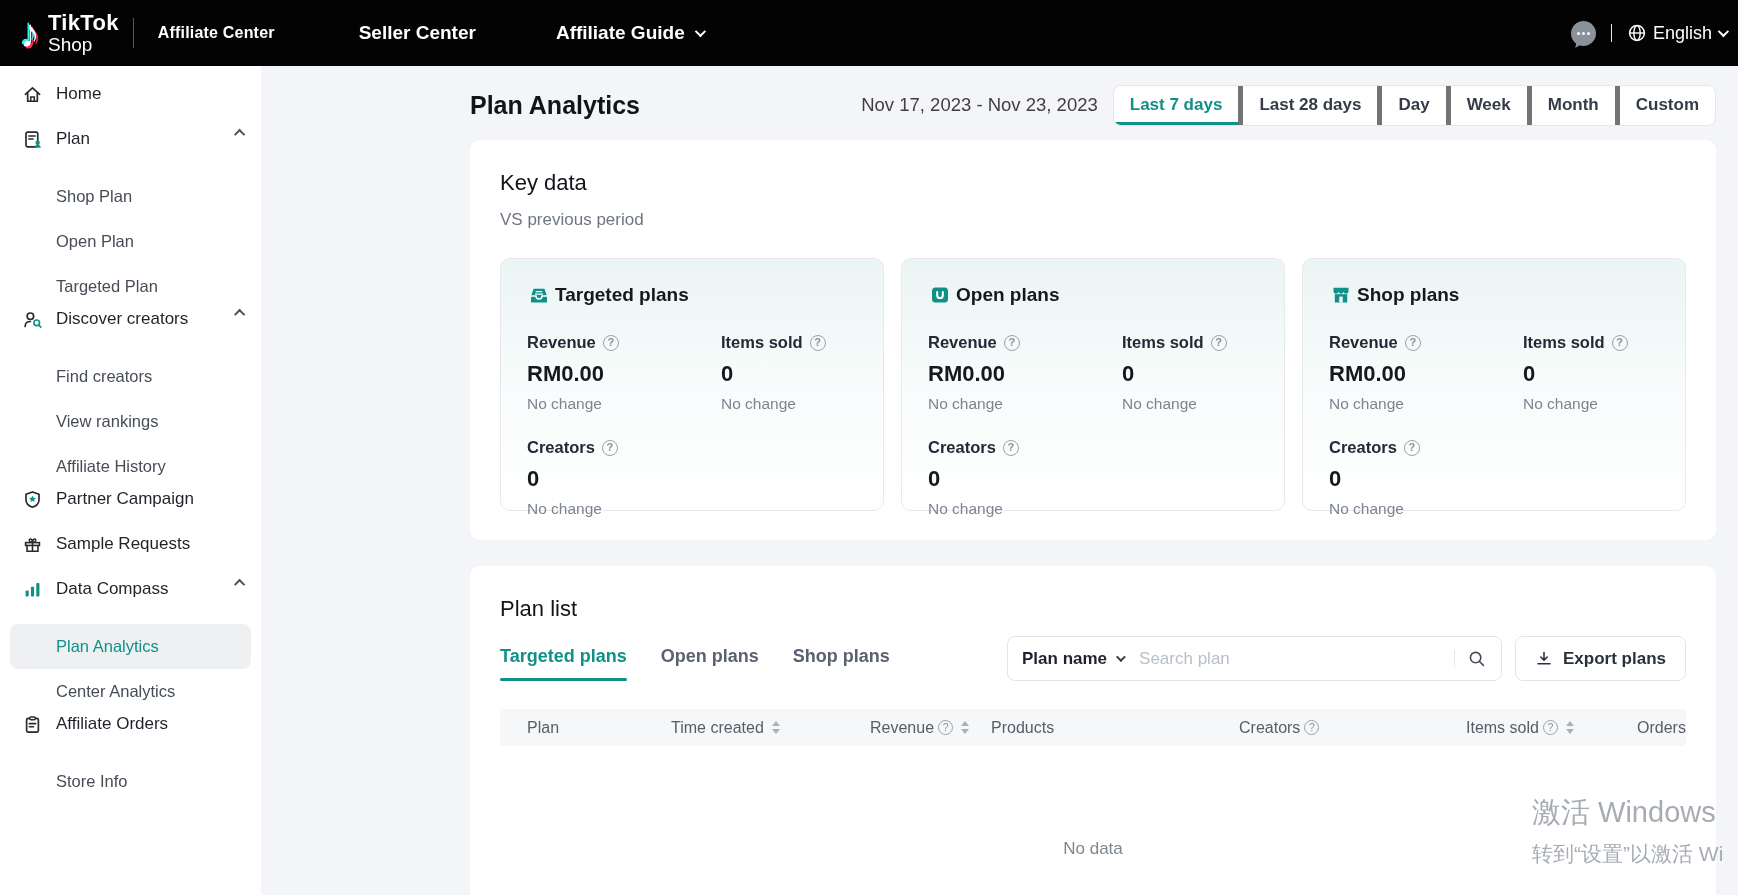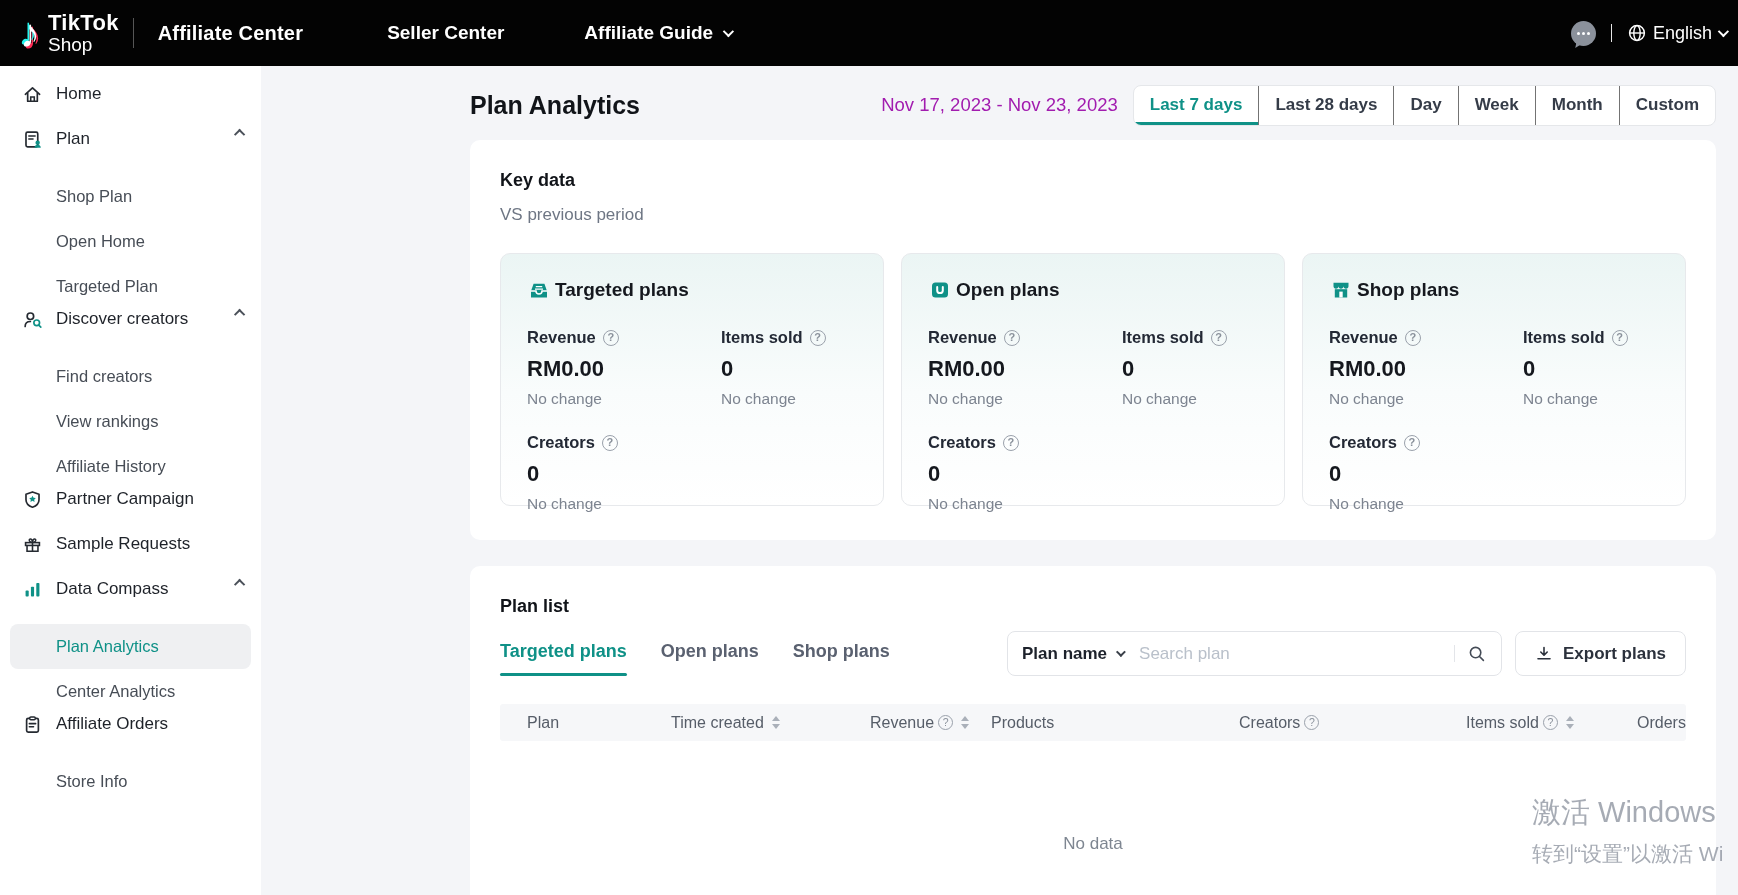--- a/index.html
+++ b/index.html
@@ -19,21 +19,21 @@
   .logo{ display:flex; align-items:center; margin-left:20px; }
   .note{
     font-size:40px; line-height:40px; color:#fff;
     text-shadow:-2px -2px 0 #25f4ee, 2px 2px 0 #fe2c55;
     margin-right:8px;
   }
   .brand{ line-height:1.02; }
   .brand .b1{ font-size:22px; font-weight:700; letter-spacing:.3px; }
   .brand .b2{ font-size:19px; font-weight:400; }
   .logo-divider{ width:1px; height:30px; background:#565656; margin:0 24px 0 14px; }
-  .app-title{ font-size:20px; font-weight:600; letter-spacing:.2px; }
+  .app-title{ font-size:16px; font-weight:600; letter-spacing:.2px; }
   .top-nav-item{ font-size:19px; font-weight:600; display:flex; align-items:center; gap:10px; cursor:pointer; }
   .nav-seller{ margin-left:84px; }
   .nav-guide{ margin-left:80px; }
   .chev{ width:8px; height:8px; border-right:2px solid currentColor; border-bottom:2px solid currentColor; display:inline-block; }
   .chev.down{ transform:rotate(45deg) translateY(-2px); }
   .chev.up{ transform:rotate(-135deg) translateY(-2px); }
   .topbar-right{ margin-left:auto; margin-right:12px; display:flex; align-items:center; gap:15px; }
   .chat-icon{ width:25px; height:25px; border-radius:50%; background:#8b919b; position:relative; display:flex; align-items:center; justify-content:center; gap:2px; }
   .chat-icon i{ width:3px; height:3px; border-radius:50%; background:#fff; }
   .chat-icon::after{ content:""; position:absolute; bottom:-3px; left:5px; border:4px solid transparent; border-top-color:#8b919b; border-left-color:#8b919b; transform:rotate(12deg); }
@@ -48,29 +48,29 @@
   .side-item .sicon{ width:21px; height:21px; margin-right:13px; flex-shrink:0; }
   .side-item .schev{ margin-left:auto; color:#4b515a; }
   .side-sub{ height:45px; display:flex; align-items:center; padding-left:56px; font-size:16.5px; color:#474d56; font-weight:400; cursor:pointer; }
   .side-sub.active{ background:#eff0f2; border-radius:8px; margin:0 10px; padding-left:46px; color:#0f9187; font-weight:500; }
   
   .main{ position:absolute; left:261px; top:66px; width:1477px; height:829px; }
   .content{ position:absolute; left:209px; top:0; width:1246px; }
   .page-head{ display:flex; align-items:center; margin-top:16px; height:46px; }
   .page-title{ font-size:25px; font-weight:700; color:#111419; }
   .head-right{ margin-left:auto; display:flex; align-items:center; gap:15px; }
-  .date-range{ font-size:18.5px; color:#a21caf; }
+  .date-range{ font-size:18.5px; color:#404040; }
   .range-group{ display:flex; background:#fff; border:1px solid #e5e7ea; border-radius:8px; overflow:hidden; height:41px; }
-  .range-btn{ padding:0 16px; display:flex; align-items:center; font-size:17px; font-weight:600; color:#353c48; border-left:1px solid #737373; cursor:pointer; white-space:nowrap; }
+  .range-btn{ padding:0 16px; display:flex; align-items:center; font-size:17px; font-weight:600; color:#353c48; border-left:5px solid #737373; cursor:pointer; white-space:nowrap; }
   .range-btn:first-child{ border-left:none; }
   .range-btn.active{ color:#0f9187; box-shadow:inset 0 -3px 0 #0f9187; }
   .panel{ background:#fff; border-radius:10px; }
   
   .panel-keydata{ margin-top:12px; height:400px; padding:30px; }
-  .panel-title{ font-size:18px; font-weight:700; color:#111419; }
+  .panel-title{ font-size:22px; font-weight:400; color:#111419; }
   .panel-sub{ font-size:17px; color:#6e7684; margin-top:14px; }
   .metric-row{ display:flex; gap:17px; margin-top:28px; }
   .metric-card{
     width:385px; height:253px; border:1px solid #e7e9ec; border-radius:10px;
     background:linear-gradient(180deg,#ebf5f4 0%, #f9fcfc 55%, #ffffff 100%);
     padding:24px 26px;
   }
   .mc-head{ display:flex; align-items:center; gap:4px; font-size:19px; font-weight:700; color:#15181e; }
   .mc-grid{ display:grid; grid-template-columns:194px 1fr; row-gap:25px; margin-top:26px; }
   .m-label{ font-size:16.5px; font-weight:600; color:#232935; display:flex; align-items:center; gap:7px; }
@@ -156,21 +156,21 @@
     <svg class="sicon" viewBox="0 0 20 20" style="overflow:visible">
       <rect x="3.8" y="3" width="11.2" height="14" rx="1.5" fill="none" stroke="#252a31" stroke-width="1.6"></rect>
       <path d="M6.5 6.6 H12.5 M6.5 9.6 H10.5" stroke="#252a31" stroke-width="1.5" stroke-linecap="round"></path>
       <circle cx="14.9" cy="13" r="2.1" fill="#0f9187"></circle>
       <path d="M11.9 17.8 C11.9 16 13.2 15 14.9 15 C16.6 15 17.9 16 17.9 17.8 Z" fill="#0f9187"></path>
     </svg>
     <span>Plan</span>
     <span class="schev chev up"></span>
   </div>
   <div class="side-sub">Shop Plan</div>
-  <div class="side-sub">Open Home</div>
+  <div class="side-sub">Open Plan</div>
   <div class="side-sub">Targeted Plan</div>
 
   <div class="side-item">
     <svg class="sicon" viewBox="0 0 20 20">
       <circle cx="8" cy="6.9" r="3.1" fill="none" stroke="#252a31" stroke-width="1.6"></circle>
       <path d="M3 16.6 C3 13.6 5.2 11.9 8 11.9" fill="none" stroke="#252a31" stroke-width="1.6" stroke-linecap="round"></path>
       <circle cx="14" cy="13.2" r="2.7" fill="none" stroke="#0f9187" stroke-width="1.6"></circle>
       <path d="M16 15.3 L17.9 17.2" stroke="#0f9187" stroke-width="1.6" stroke-linecap="round"></path>
     </svg>
     <span>Discover creators</span>

